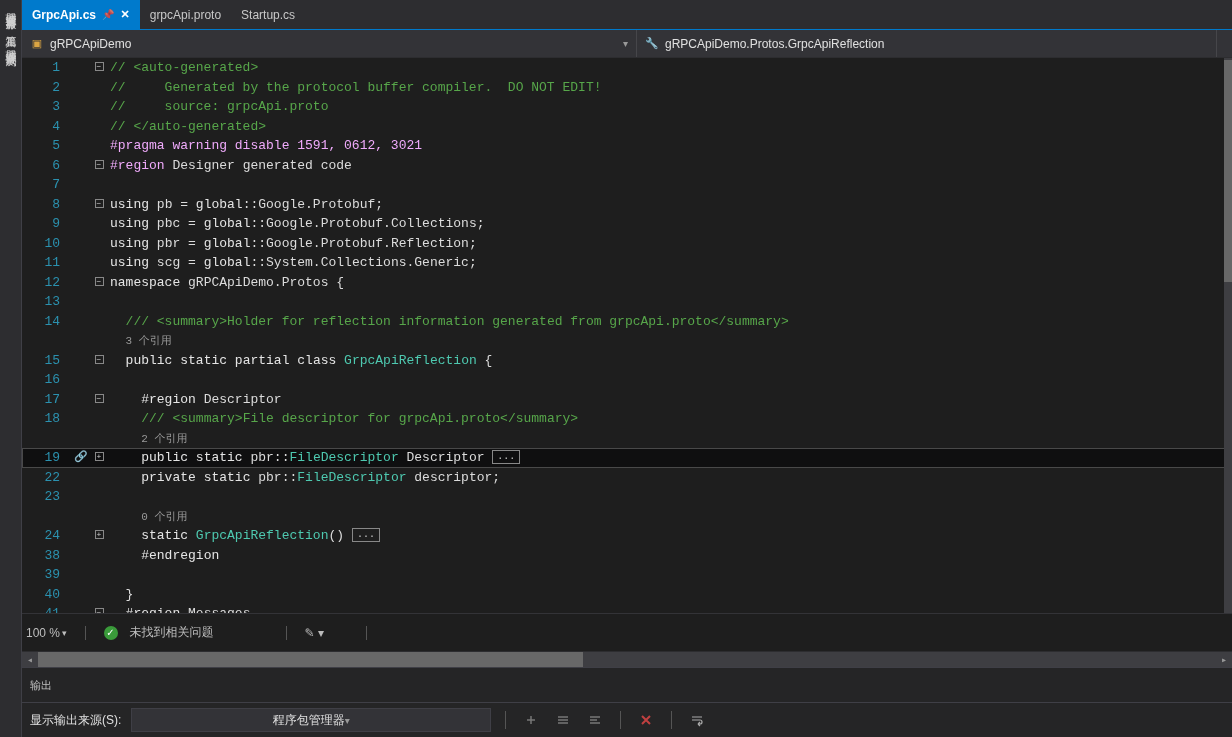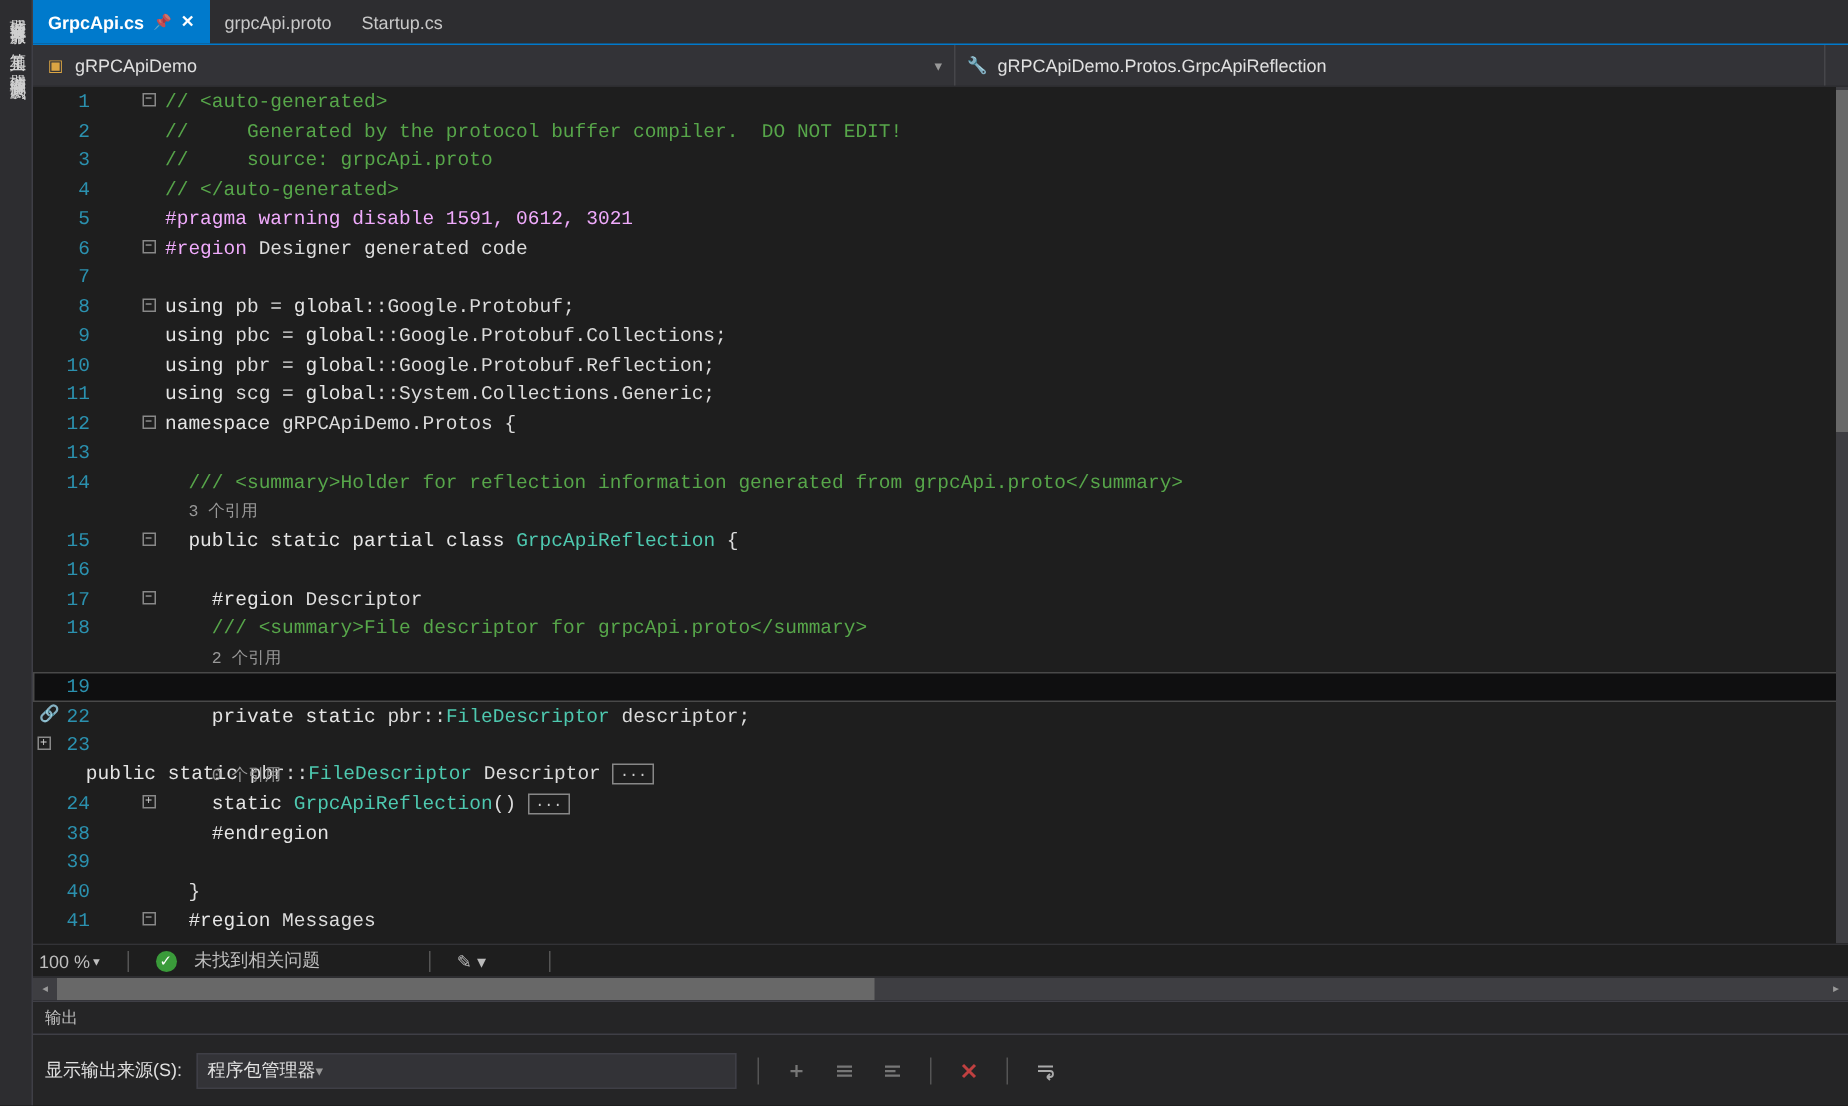--- a/index.html
+++ b/index.html
@@ -114,32 +114,32 @@
   .line {
     height: 19.5px;
     line-height: 19.5px;
     display: flex;
   }
   .line > .ln { width: 48px; text-align: right; padding-right: 10px; color: #2b91af; }
   .line > .gl { width: 22px; text-align: center; color: #999; font-size: 11px; }
   .line > .fd { width: 14px; text-align: center; color: #a0a0a0; font-size: 10px; line-height: 19px;}
   .fd-box { display:inline-block; width:9px; height:9px; border:1px solid #888; line-height:7px; font-size:8px; text-align:center; color:#ccc; position:relative; top:-1px;}
   .line > .tx { flex: 1; padding-left: 4px; position: relative; }
-  .line.hl { background: #0f0f10; outline: 1px solid #494949; outline-offset: -1px; flex-direction: column; }
+  .line.hl { background: #0f0f10; outline: 1px solid #494949; outline-offset: -1px; }
   
   .c-comment { color: #57a64a; }
   .c-key { color: #e5e5e5; }
   .c-type { color: #4ec9b0; }
   .c-gray { color: #f0abfc; }
   .c-white { color: #dcdcdc; }
   .c-codelens { color: #999999; font-size: 11px; }
   .ellips-box { display:inline-block; border:1px solid #888; padding:0 4px; font-size:10px; line-height:12px; color:#ccc; position:relative; top:-2px;}
   
   .statusstrip {
-    height: 22px;
+    height: 38px;
     background: #1e1e1e;
     border-top: 1px solid #333337;
     display: flex;
     align-items: center;
     font-family: "Segoe UI", "Microsoft YaHei", sans-serif;
     font-size: 12px;
     padding: 0 4px;
     gap: 12px;
     color: #bfbfbf;
   }
@@ -160,40 +160,40 @@
   .scroll-h .larr,.scroll-h .rarr { width:16px; text-align:center; color:#999; font-size:10px; }
   
   .output-panel {
     height: 70px;
     background: #252526;
     border-top: 1px solid #3f3f46;
     display:flex; flex-direction:column;
     font-family: "Segoe UI","Microsoft YaHei",sans-serif;
   }
   .output-title {
-    height: 22px;
+    height: 35px;
     background: #252526;
     border-bottom: 1px solid #3f3f46;
     display:flex; align-items:center;
     padding: 0 8px;
     font-size: 11px;
     color:#bfbfbf;
   }
   .output-toolbar {
     flex:1;
     display:flex; align-items:center;
     padding: 4px 8px;
     gap: 10px;
     font-size: 12px;
     color:#e0e0e0;
   }
   .ot-select {
     background:#333337; border:1px solid #3f3f46; color:#e0e0e0;
     height: 24px; width: 360px; padding: 2px 6px;
-    display:flex; align-items:center; justify-content:flex-start;
+    display:flex; align-items:center; justify-content:center;
     font-size:12px;
   }
   .ot-sep { width:1px; height:18px; background:#555; margin:0 4px; }
   .ot-btn {
     width:22px; height:22px;
     display:inline-flex; align-items:center; justify-content:center;
     color:#888;
   }
   .ot-btn.red svg path { stroke:#c04040; }
   .vscroll {

